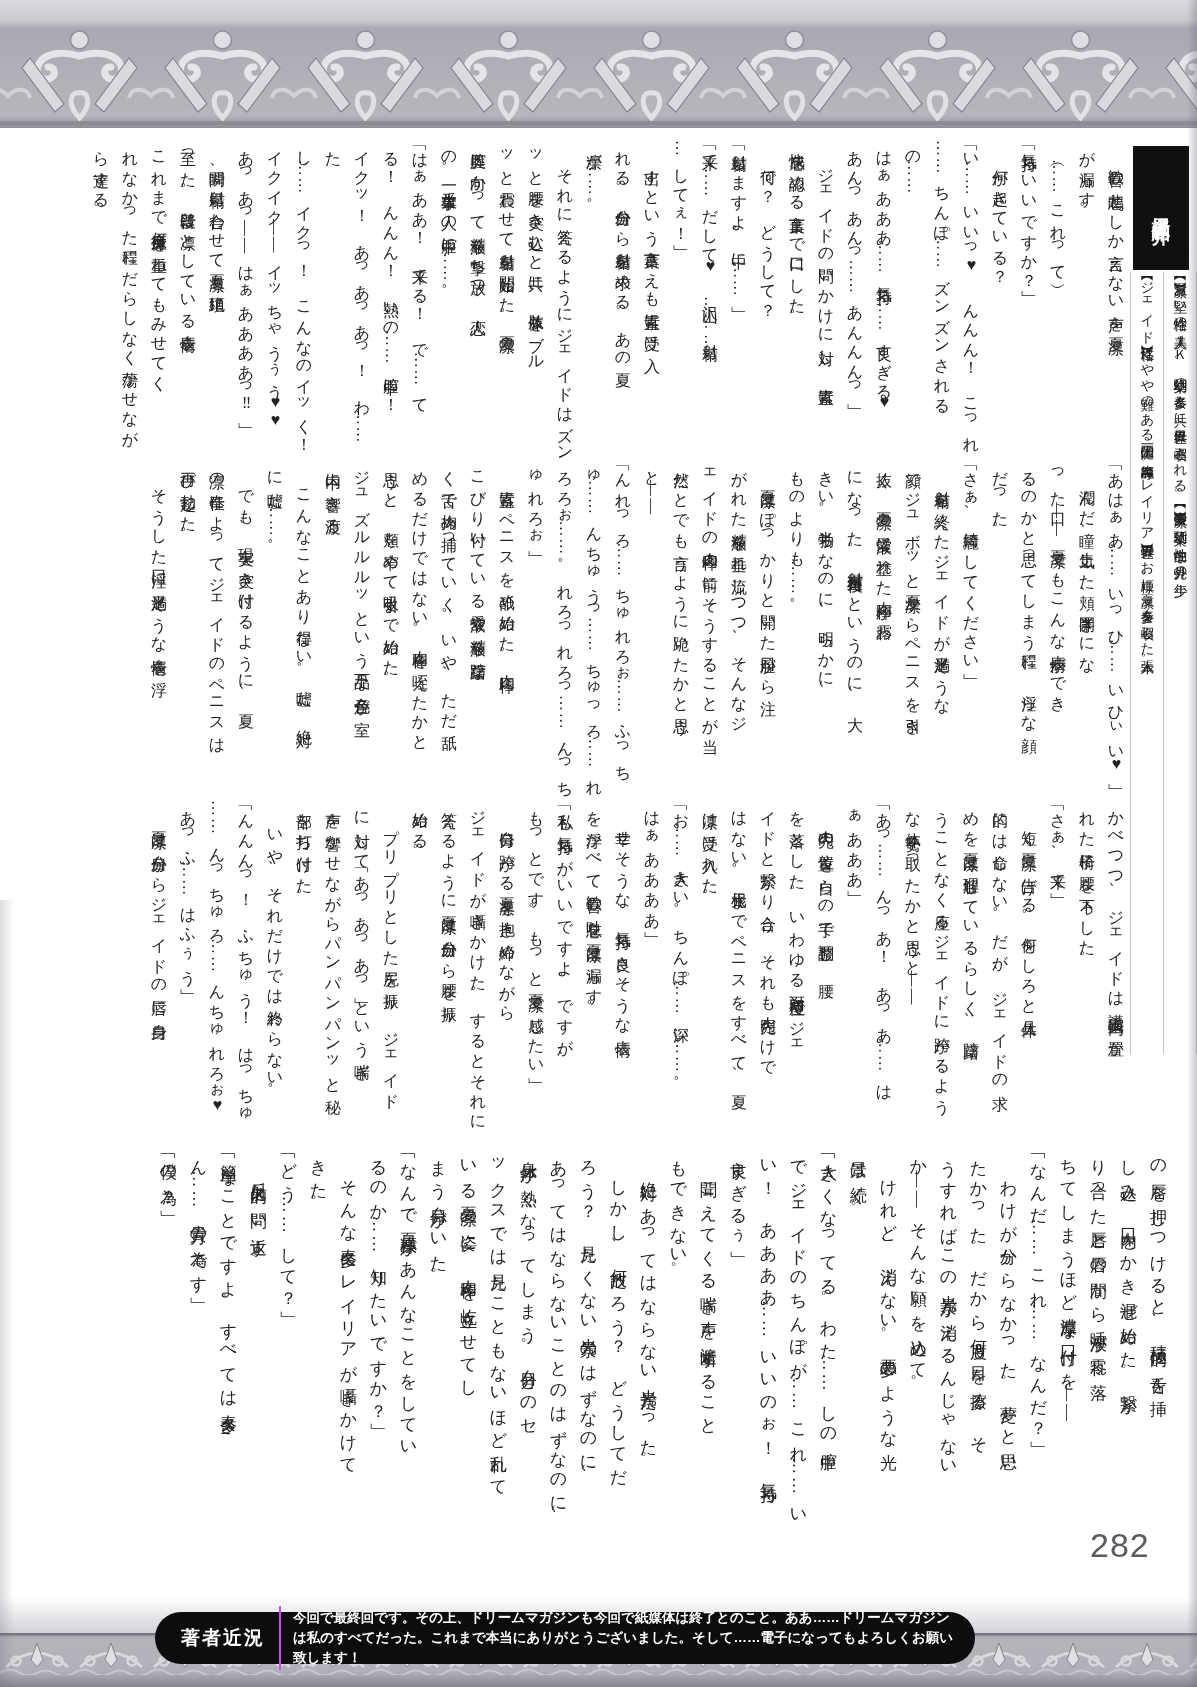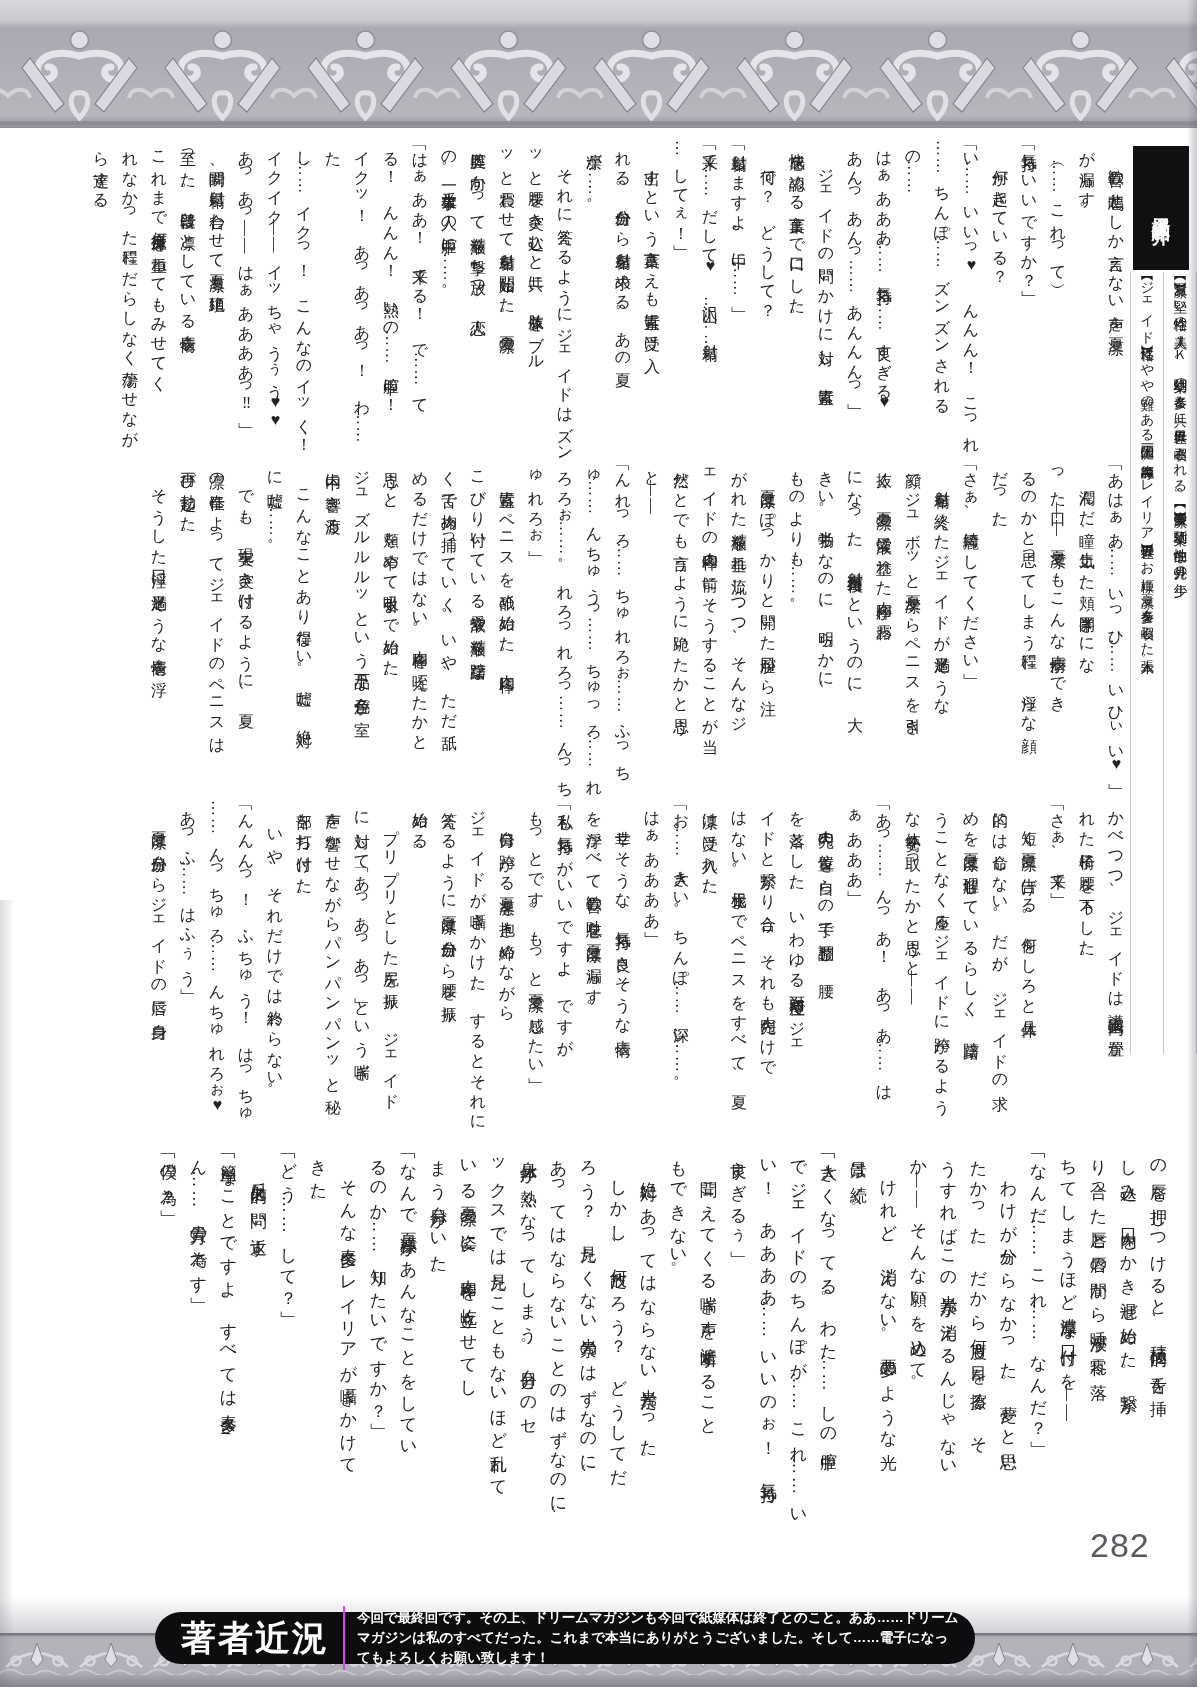--- a/index.html
+++ b/index.html
@@ -64,21 +64,21 @@
   }
   
   .footer-bar{
     position:absolute;left:155px;top:1612px;width:820px;height:52px;
     background:#0d0d0f;border-radius:26px;
     display:flex;align-items:center;
     z-index:5;
     font-family:"Liberation Sans","DejaVu Sans",sans-serif;
   }
   .footer-label{
-    color:#ffffff;font-weight:bold;font-size:35px;letter-spacing:2px;
+    color:#ffffff;font-weight:bold;font-size:19px;letter-spacing:2px;
     padding:0 14px 0 26px;white-space:nowrap;
   }
   .footer-text{
     color:#ffffff;font-weight:bold;font-size:13.5px;line-height:1.5;
     border-left:2px solid #d946ef;
     padding:2px 16px 2px 12px;
     width:690px;
   }
 </style>
 </head>

